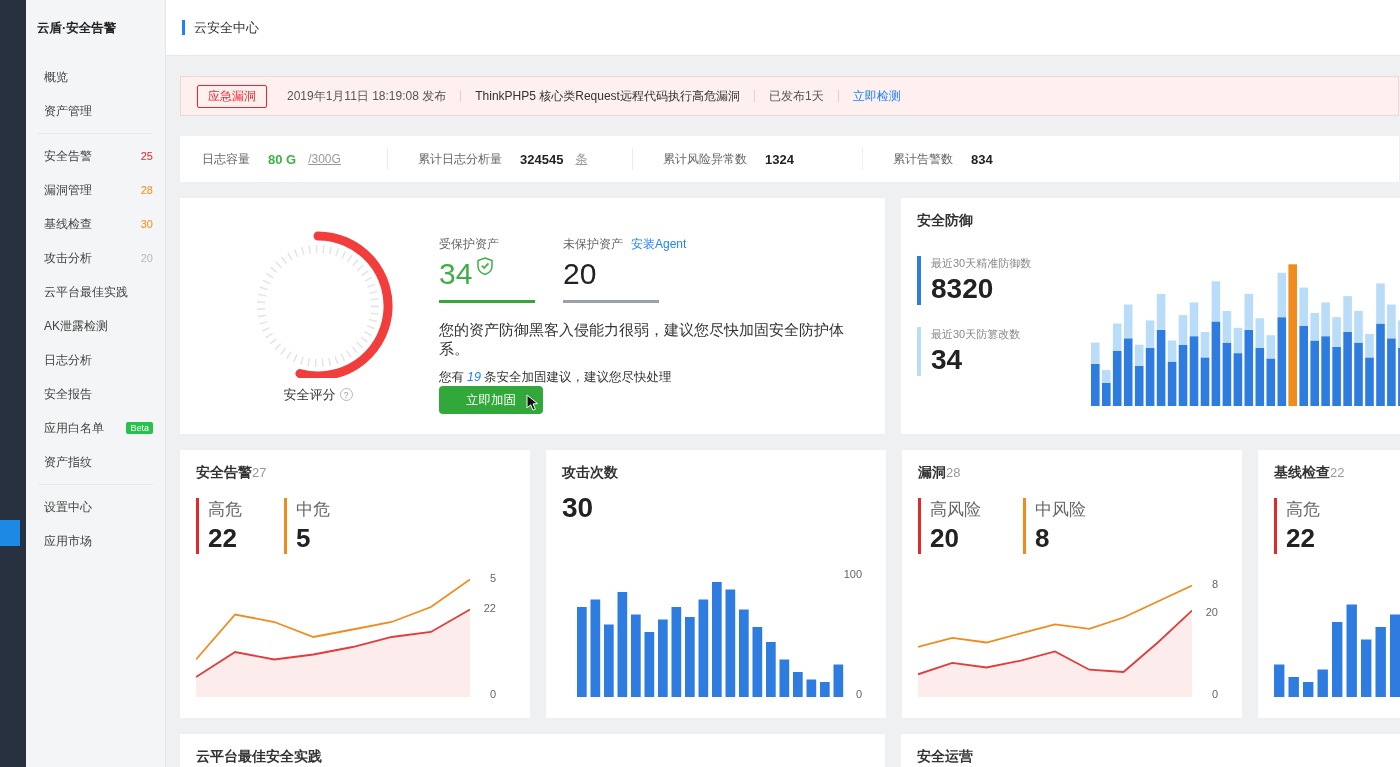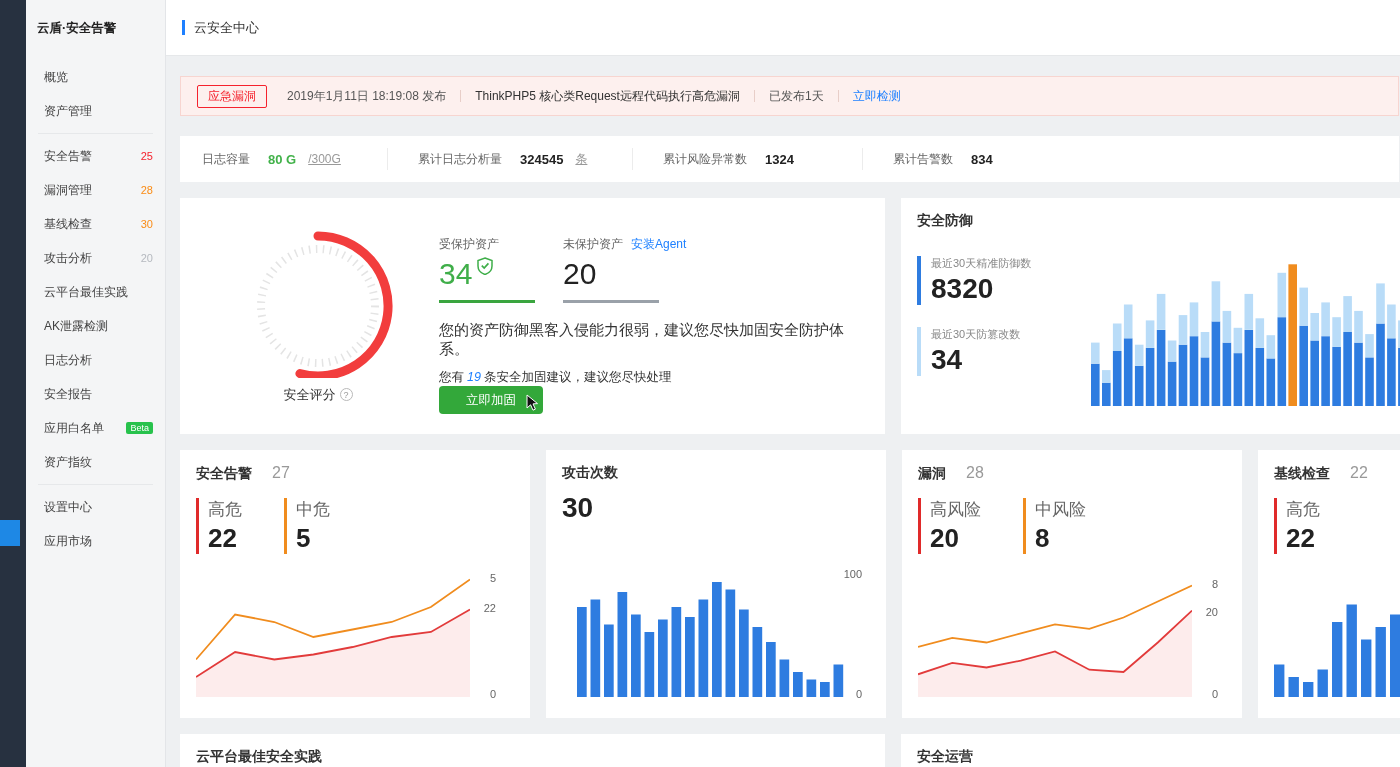--- a/index.html
+++ b/index.html
@@ -51,21 +51,21 @@
 .defense-card{width:560px;height:236px;}
 .row2 .card{height:268px;}
 .alert-card{width:350px;}
 .attack-card{width:340px;text-align:center;}
 .vuln-card{width:340px;}
 .baseline-card{width:340px;}
 .row3 .card{height:180px;}
 .row3 .left{width:705px;}
 .row3 .right{width:560px;}
 .card-title{position:absolute;left:16px;top:14px;font-size:14px;font-weight:bold;color:#333;}
-.card-title .count{font-weight:normal;color:#999;font-size:16px;margin-left:20px;}
+.card-title .count{font-weight:normal;color:#999;font-size:13px;margin-left:0;}
 
 .gauge-wrap{position:absolute;left:50px;top:30px;width:176px;height:200px;text-align:center;}
 .gauge-score{position:absolute;left:0;right:0;top:52px;font-size:42px;color:#f23d3d;}
 .gauge-label{position:absolute;left:0;right:0;top:158px;font-size:13px;color:#333;}
 .info-icon{display:inline-block;width:13px;height:13px;border-radius:50%;border:1px solid #b9b9b9;color:#9a9a9a;font-size:9px;line-height:12px;text-align:center;margin-left:4px;vertical-align:1px;cursor:pointer;}
 
 .score-right{position:absolute;left:259px;top:38px;width:410px;}
 .asset-cols{display:flex;}
 .asset-col{width:110px;}
 .asset-col.c2{width:auto;margin-left:14px;}

